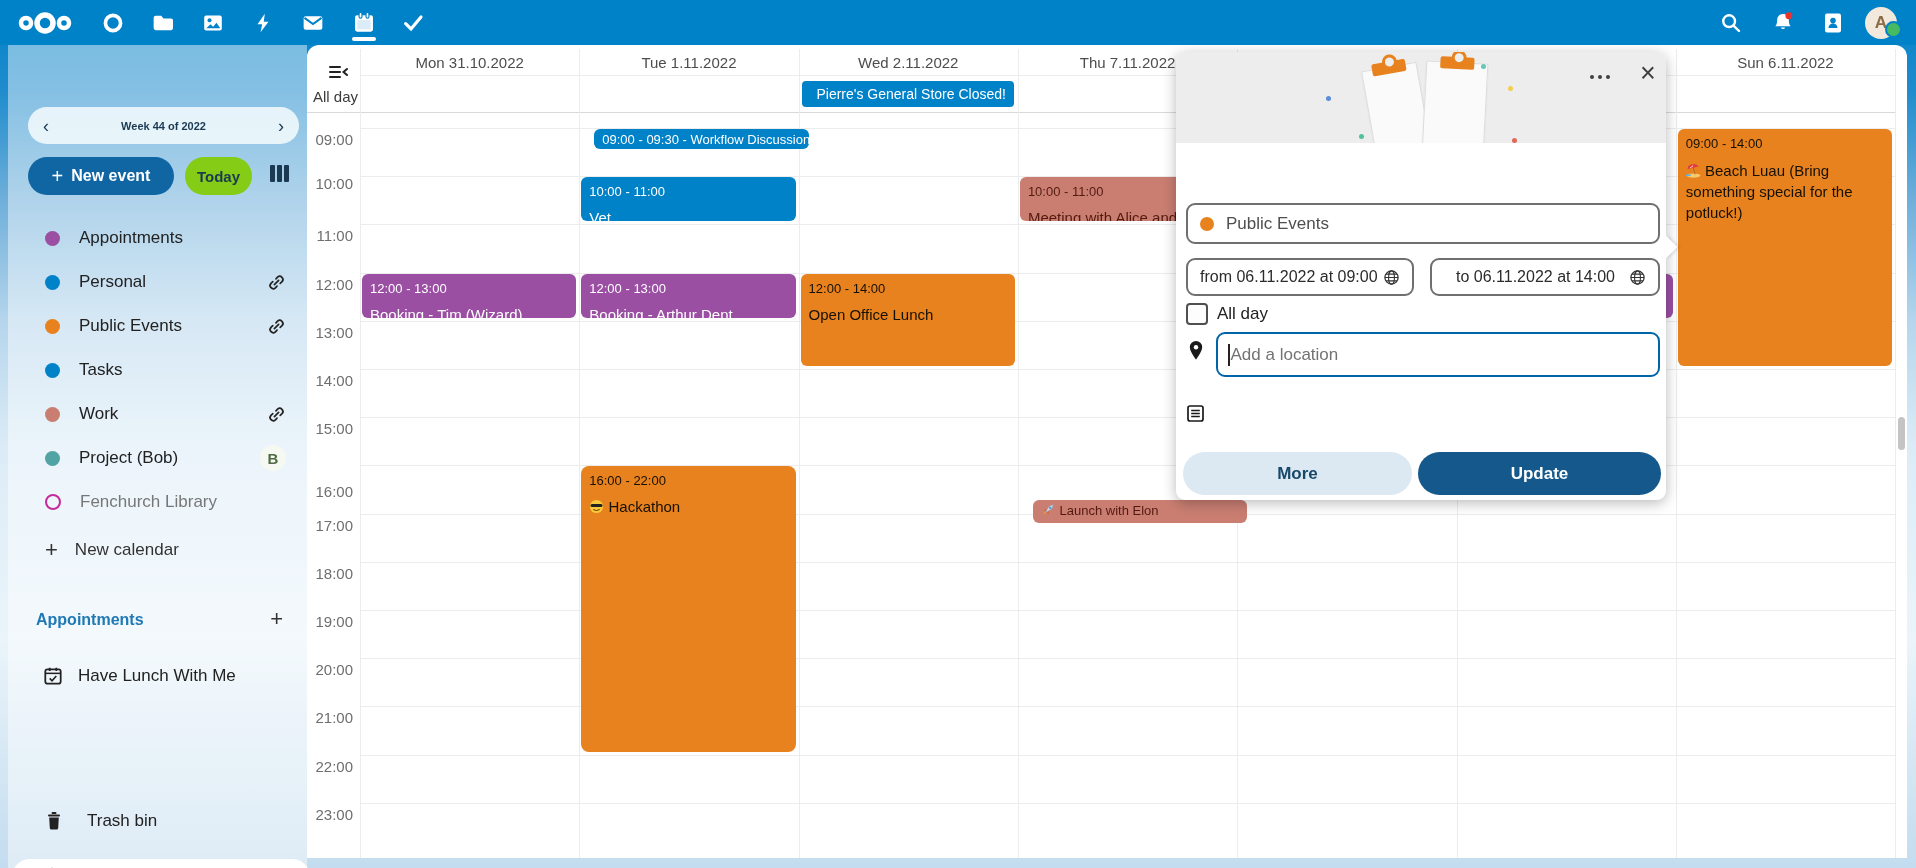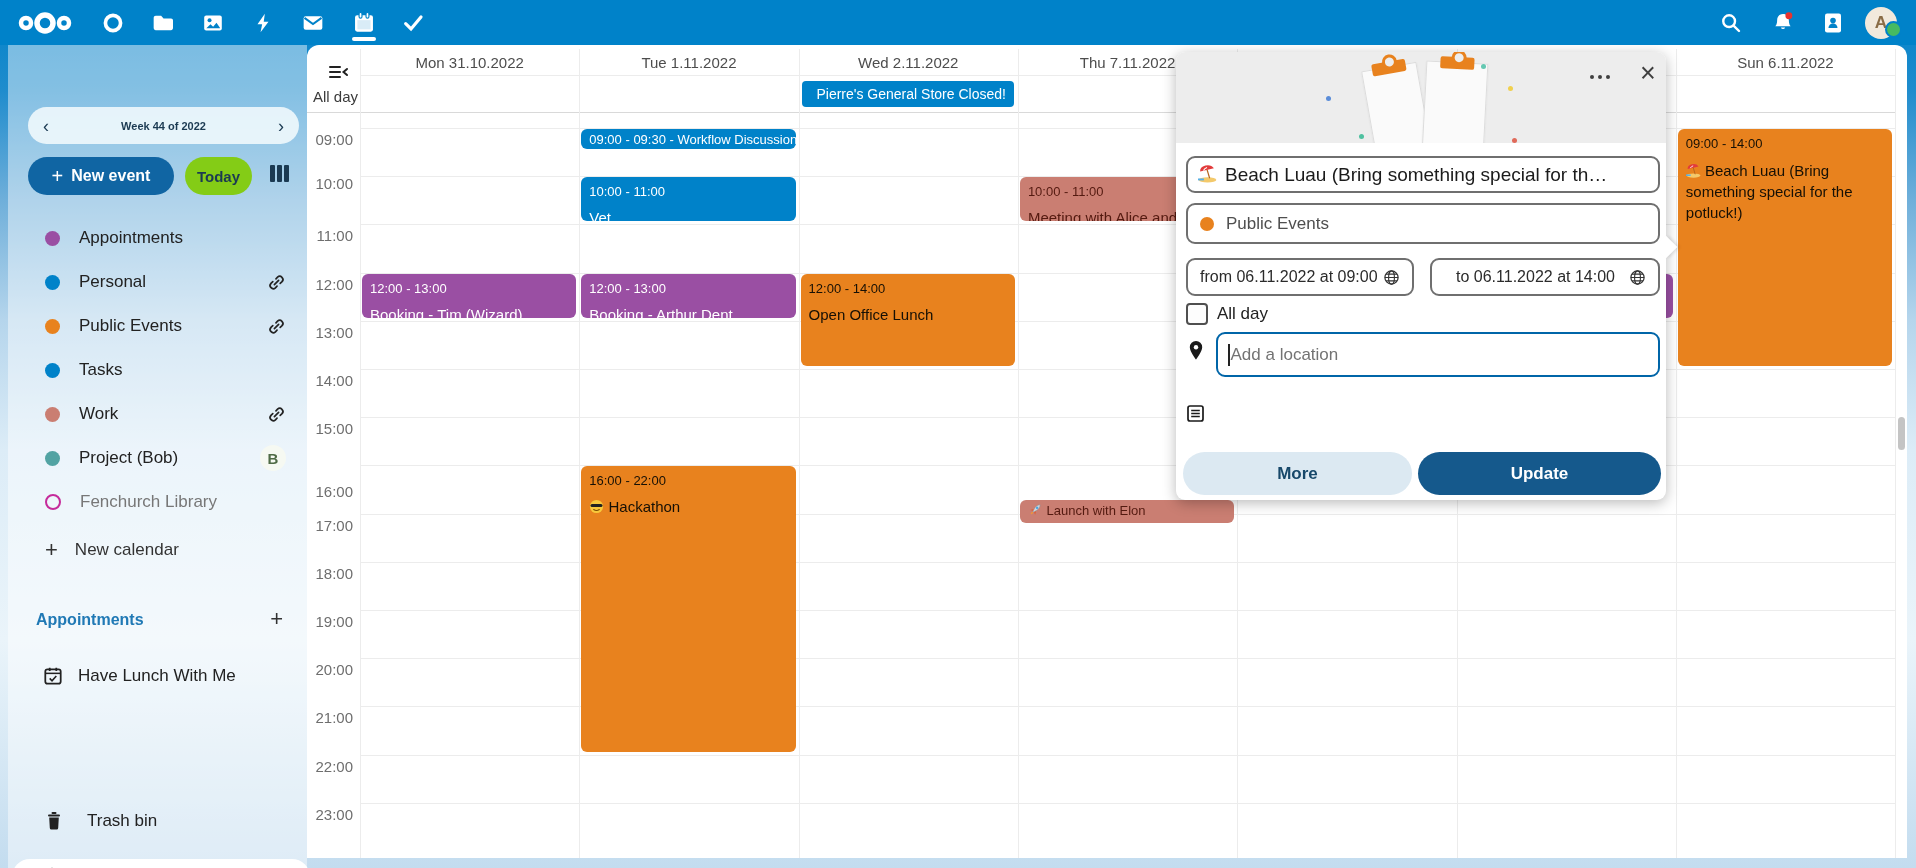--- a/index.html
+++ b/index.html
@@ -45,21 +45,21 @@
   .vline{position:absolute;top:4px;bottom:0;width:1px;background:#ececec;}
   .hline{position:absolute;height:1px;background:#ececec;}
   #allday-label{position:absolute;left:6px;top:43px;font-size:15px;color:#3b3b3b;}
   #allday-sep{position:absolute;left:0;top:67px;width:1588px;height:1px;background:#d9d9d9;}
   #hdr-sep{position:absolute;left:53px;top:30px;width:1535px;height:1px;background:#ececec;}
   .hour-label{position:absolute;width:46px;text-align:right;font-size:15px;color:#6e6e6e;}
   .ev{position:absolute;border-radius:6px;overflow:hidden;padding:4px 8px;box-sizing:border-box;cursor:pointer;z-index:3;}
   .ev .t{font-size:13px;line-height:18px;margin-top:2px;white-space:nowrap;}
   .ev .n{font-size:15px;line-height:20px;margin-top:7px;white-space:nowrap;}
   .ev .n.wrap{white-space:normal;line-height:21px;}
-  .ev.single{padding-top:2px;}
+  .ev.single{padding-top:2px;margin-left:13px;}
   .ev.single .t,.ev.single .n{margin-top:0;}
   .ev.under{z-index:2;}
   .allday-ev{position:absolute;border-radius:4px;height:26px;line-height:26px;font-size:14px;text-align:center;padding:0 8px;box-sizing:border-box;overflow:hidden;white-space:nowrap;cursor:pointer;z-index:3;}
   #vscroll{position:absolute;left:1591px;top:372px;width:7px;height:33px;border-radius:4px;background:#c4c4c4;z-index:4;cursor:pointer;}
   #collapse-icon{position:absolute;left:20px;top:18px;cursor:pointer;}
   
   #popup{position:absolute;left:1176px;top:52px;width:490px;height:448px;background:#fff;border-radius:9px;box-shadow:0 3px 14px rgba(0,0,0,0.28);z-index:40;}
   #popup-header{position:absolute;left:0;top:0;width:490px;height:91px;background:#ededed;border-radius:9px 9px 0 0;overflow:hidden;}
   .card{position:absolute;background:#fafafa;border:1px solid #dcdcdc;box-shadow:0 1px 2px rgba(0,0,0,0.08);}
   .clip{position:absolute;background:#e8821e;border-radius:2px;}
@@ -385,21 +385,21 @@
       <div class="ev single under" style="left: 712.9px; width: 214.3px; top: 455.14px; height: 22.51px; background: rgb(202, 126, 114); color: rgb(84, 26, 16);">
         <div class="t"><svg class="emoji-svg" width="15" height="15" viewBox="0 0 16 16">
             <g transform="rotate(45 8 8)">
               <path d="M8 1C10 3 10.6 7 8 12 5.4 7 6 3 8 1Z" fill="#cfd6dd" stroke="#8a939b" stroke-width="0.5"></path>
               <circle cx="8" cy="5.6" r="1.3" fill="#4aa3df"></circle>
               <path d="M6.2 9 4.4 12.2 7 11Z M9.8 9l1.8 3.2L9 11Z" fill="#e05a2b"></path>
               <path d="M8 12l0 2.6" stroke="#f59b2d" stroke-width="1.4"></path>
             </g>
           </svg> Launch with Elon</div>
       </div>
-      <div class="ev" style="left: 274.3px; width: 214.3px; top: 421.4px; height: 285.2px; background: rgb(232, 130, 30); color: rgb(22, 16, 5);">
+      <div class="ev" style="left: 274.3px; width: 214.3px; top: 421.4px; height: 285.2px; background: rgb(232, 130, 30); color: rgb(22, 16, 5); border-radius: 8px;">
         <div class="t">16:00 - 22:00</div>
         <div class="n"><svg class="emoji-svg" width="15" height="15" viewBox="0 0 16 16">
             <circle cx="8" cy="8" r="7" fill="#f8c93c"></circle>
             <rect x="1.6" y="5.2" width="12.8" height="3.4" rx="1.6" fill="#222"></rect>
             <path d="M5 11.2q3 2.2 6 0" stroke="#7a4b00" stroke-width="1.1" fill="none" stroke-linecap="round"></path>
           </svg> Hackathon</div>
       </div>
       <div class="ev" style="left: 1370.8px; width: 214.3px; top: 84px; height: 237px; background: rgb(232, 130, 30); color: rgb(22, 16, 5);">
         <div class="t">09:00 - 14:00</div>
         <div class="n wrap"><svg class="emoji-svg" width="15" height="15" viewBox="0 0 16 16">
@@ -435,30 +435,20 @@
   </div>
   <div id="popup-dots">
     <svg width="22" height="8" viewBox="0 0 22 8">
         <circle cx="3" cy="4" r="2" fill="#3f3f3f"></circle>
         <circle cx="11" cy="4" r="2" fill="#3f3f3f"></circle>
         <circle cx="19" cy="4" r="2" fill="#3f3f3f"></circle>
       </svg>
   </div>
   <div id="popup-close">×</div>
 
-  <div class="pbox" id="p-title">
-    <span id="p-title-emoji"><svg class="emoji-svg" width="19" height="19" viewBox="0 0 16 16">
-          <ellipse cx="8" cy="13.4" rx="7.4" ry="2.2" fill="#f3c96b"></ellipse>
-          <rect x="0" y="12.2" width="5" height="1.6" fill="#56b0e8"></rect>
-          <path d="M7.6 4.6 9.8 12" stroke="#b5651d" stroke-width="1"></path>
-          <path d="M1.8 6.4A6.2 5 0 0 1 13.4 3.6Z" fill="#e23b3b"></path>
-          <path d="M4.6 5.4A6.2 5 0 0 1 7.6 3" stroke="#fff" stroke-width="0.9" fill="none"></path>
-        </svg></span>
-    <span class="val">Beach Luau (Bring something special for th…</span>
-  </div>
 
   <div class="pbox" id="p-cal">
     <span class="dot" style="background: rgb(232, 130, 30);"></span>
     <span class="val">Public Events</span>
   </div>
 
   <div class="pbox p-date" id="p-from">
     <span>from 06.11.2022 at 09:00</span>
     <svg width="17" height="17" viewBox="0 0 18 18">
         <circle cx="9" cy="9" r="7" fill="none" stroke="#333" stroke-width="1.3"></circle>

